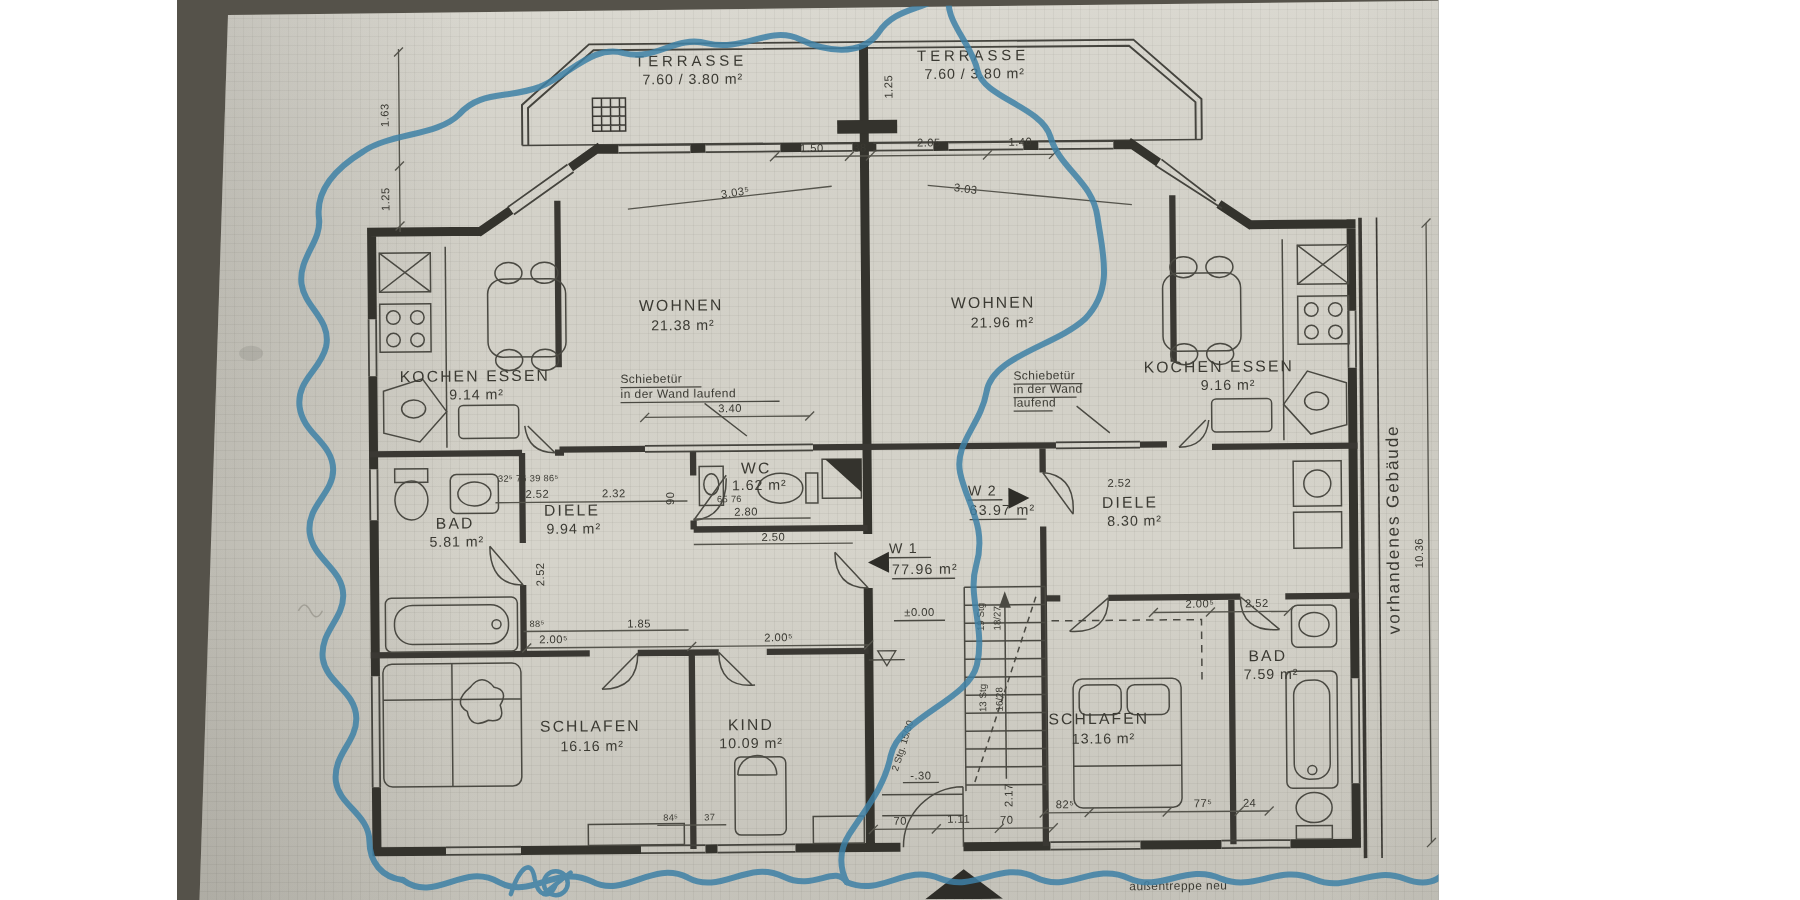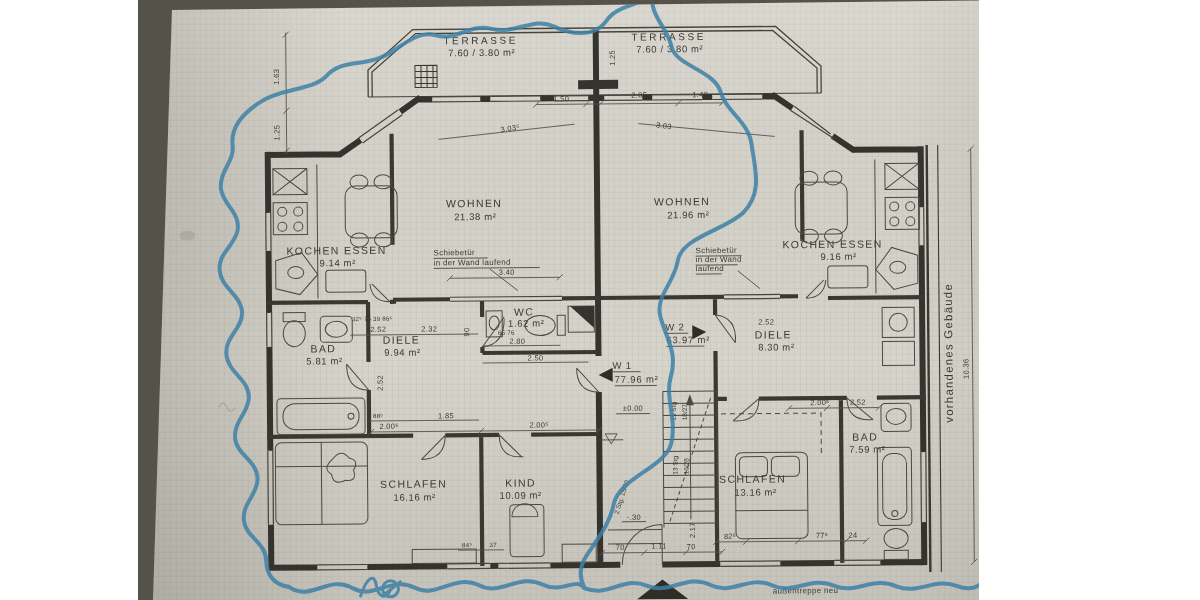--- a/index.html
+++ b/index.html
@@ -1,17 +1,17 @@
 <!DOCTYPE html>
 <html><head>
 <meta charset="utf-8">
 <style>
   html,body{margin:0;padding:0;background:#ffffff;}
   .stage{position:relative;width:959px;height:600px;overflow:hidden;background:#ffffff;
-         font-family:"Liberation Sans",sans-serif;margin-left:20px;}
+         font-family:"Liberation Sans",sans-serif;}
   svg{display:block}
   text{fill:#3b3a33;}
   .rm{font-size:10.5px;letter-spacing:1.4px;}
   .ar{font-size:9.5px;letter-spacing:.6px;}
   .ter{font-size:10px;letter-spacing:2.6px;}
   .d{font-size:7.5px;letter-spacing:.3px;}
   .d6{font-size:6.2px;letter-spacing:.2px;}
   .st{font-size:6.5px;}
   .nt{font-size:8px;letter-spacing:.3px;}
   .big{font-size:11.5px;letter-spacing:1.2px;}

